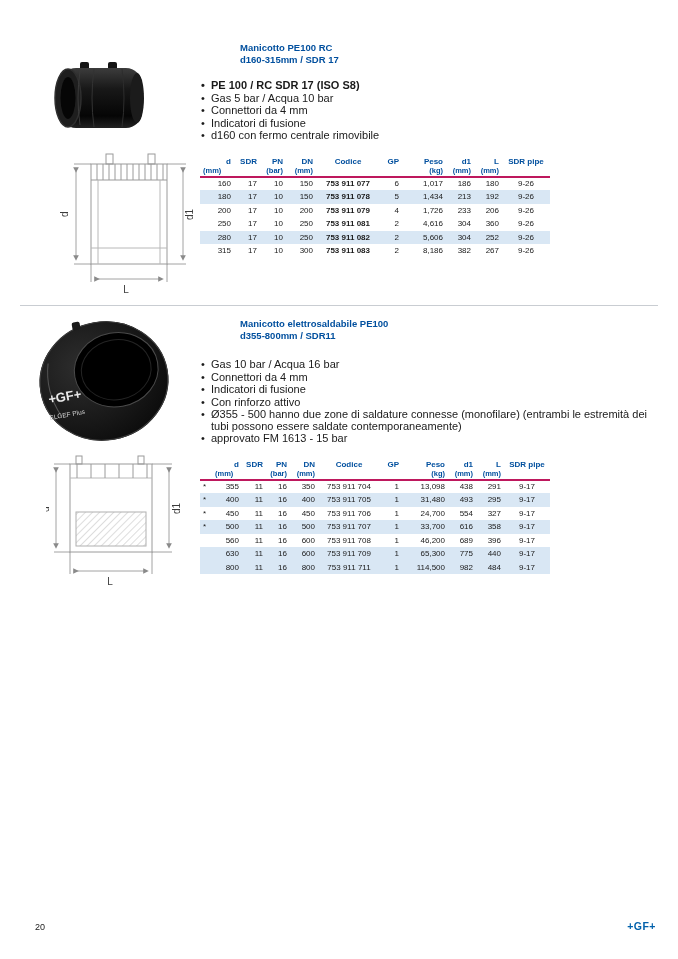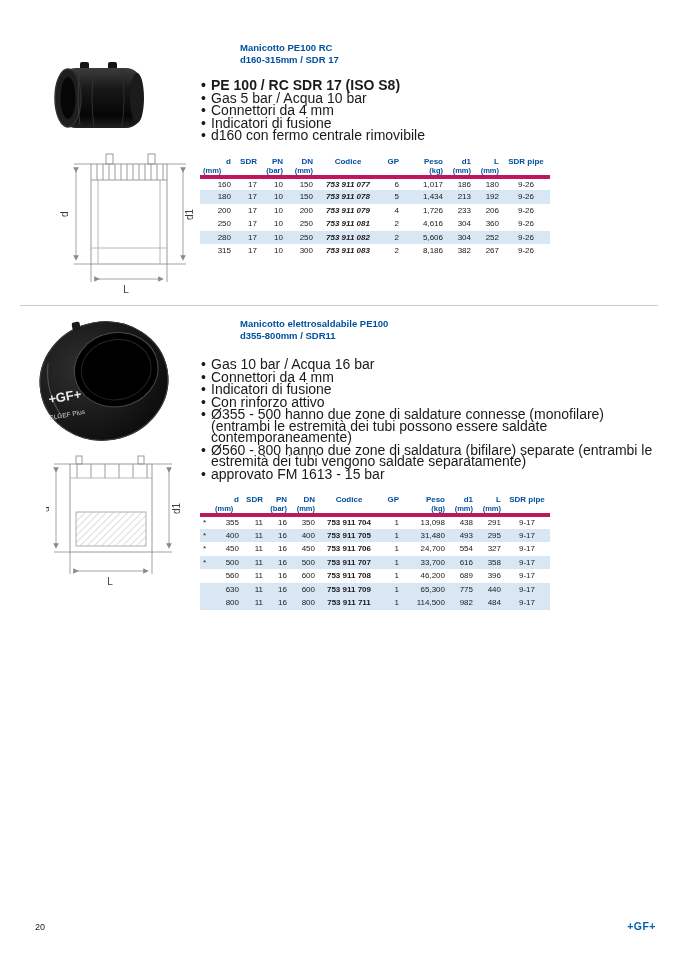--- a/index.html
+++ b/index.html
@@ -6,42 +6,42 @@
   html,body { background:#fff; }
   .page {
     position:relative; width:678px; height:959px; background:#ffffff;
     font-family:"Liberation Sans", sans-serif; color:#1a1a1a; overflow:hidden;
   }
   
   .content { position:absolute; left:200px; width:465px; }
   .content-1 { top:42px; }
   .content-2 { top:318px; }
   .sec-title { color:#004f9e; font-weight:bold; font-size:9.5px; line-height:12px;padding-left:40px; }
-  .bullets { list-style:none; margin-top:14px; font-size:14px; line-height:11.5px; color:#1a1a1a; }
+  .bullets { list-style:none; margin-top:14px; font-size:11px; line-height:11.5px; color:#1a1a1a; }
   .bullets li { position:relative; padding-left:11px; margin-bottom:1px; }
   .bullets li::before { content:"\2022"; position:absolute; left:1px; top:0; }
   .bullets li.bold { font-weight:bold; }
   
   table.datatable { border-collapse:collapse; table-layout:fixed; width:350px; margin-top:10px; }
   .datatable th, .datatable td { padding:0 3px; white-space:nowrap; overflow:hidden; }
   .datatable thead th { color:#004f9e; font-size:8px; font-weight:bold; text-align:right; height:14px; vertical-align:bottom; }
-  .datatable thead tr.units th { font-size:7.5px; height:11px; border-bottom:4px solid #be185d; vertical-align:top; }
+  .datatable thead tr.units th { font-size:7.5px; height:11px; border-bottom:2px solid #be185d; vertical-align:top; }
   .datatable tbody td { font-size:8px; height:13.5px; text-align:right; }
   .datatable tbody tr.shaded { background:#d9e7f4; }
   
   #t1 .c0{width:34px} #t1 .c1{width:26px} #t1 .c2{width:26px} #t1 .c3{width:30px}
   #t1 .c4{width:64px; text-align:center} #t1 .c5{width:22px} #t1 .c6{width:44px}
   #t1 .c7{width:28px} #t1 .c8{width:28px} #t1 .c9{width:48px; text-align:center}
-  #t1 tbody .c4 { font-weight:bold;font-style:italic; }
+  #t1 tbody .c4 { font-weight:bold; }
   #t1 tr.units .c0 { text-align:left; }
   
   #t2 .c0{width:12px; text-align:left} #t2 .c1{width:30px} #t2 .c2{width:24px} #t2 .c3{width:24px}
   #t2 .c4{width:28px} #t2 .c5{width:62px; text-align:center} #t2 .c6{width:22px}
   #t2 .c7{width:46px} #t2 .c8{width:28px} #t2 .c9{width:28px} #t2 .c10{width:46px; text-align:center}
-  #t2 tbody .c5 { font-weight:bold;text-align:center; }
+  #t2 tbody .c5 { font-weight:normal;text-align:center; }
   #t2 tr.units .c1 { text-align:left; }
   
   .fig { position:absolute; }
   .fig-photo1 { left:50px; top:58px; width:100px; height:80px; }
   .fig-draw1  { left:36px; top:148px; width:158px; height:148px; }
   .fig-photo2 { left:30px; top:314px; width:148px; height:134px; }
   .fig-draw2  { left:46px; top:452px; width:138px; height:138px; }
   
   .divider { position:absolute; left:20px; right:20px; top:305px; height:1px; background:#c9cdd2; }
   .page-number { position:absolute; left:35px; top:922px; font-size:9px; }
@@ -277,21 +277,20 @@
 
   <div class="content content-2">
     <div class="sec-title">Manicotto elettrosaldabile PE100</div>
     <div class="sec-title">d355-800mm / SDR11</div>
     <ul class="bullets" style="margin-top:17px;">
         <li>Gas 10 bar / Acqua 16 bar</li>
         <li>Connettori da 4 mm</li>
         <li>Indicatori di fusione</li>
         <li>Con rinforzo attivo</li>
         <li>Ø355 - 500 hanno due zone di saldature connesse (monofilare) (entrambi le estremità dei tubi possono essere saldate contemporaneamente)</li>
-        <li>Ø560 - 800 hanno due zone di saldatura (bifilare) separate (entrambi le estremità dei tubi vengono saldate separatamente)</li>
         <li>approvato FM 1613 - 15 bar</li>
       </ul>
     <table class="datatable" id="t2">
         <thead>
           <tr>
             <th class="c0"></th>
             <th class="c1">d</th>
             <th class="c2">SDR</th>
             <th class="c3">PN</th>
             <th class="c4">DN</th>

